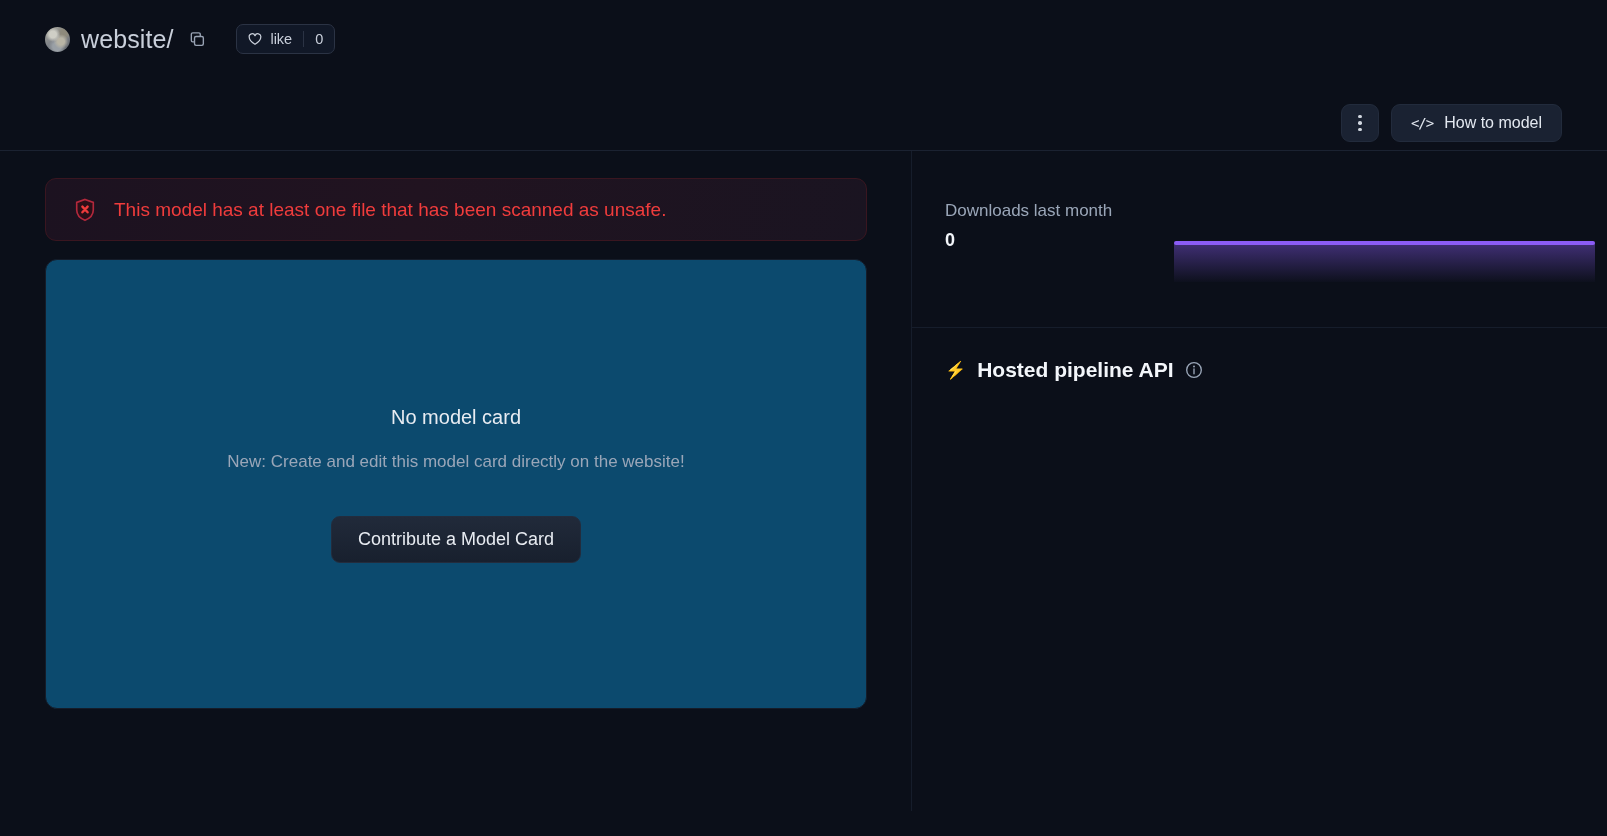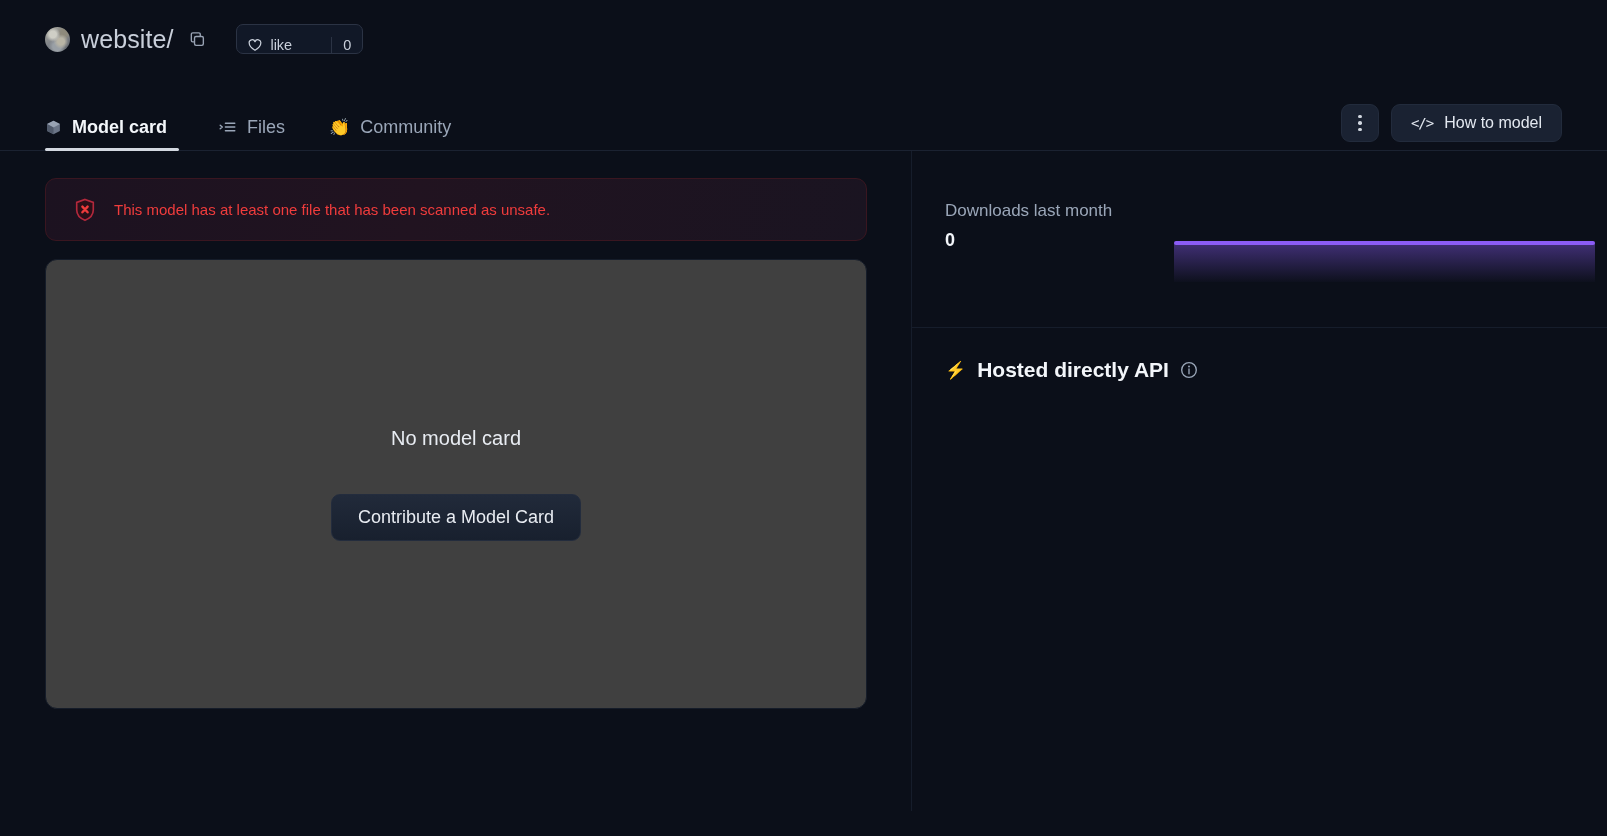--- a/index.html
+++ b/index.html
@@ -43,23 +43,23 @@
   }
 
   .copy-icon-btn {
     margin-left: 13px; width: 22px; height: 22px;
     display: flex; align-items: center; justify-content: center;
     cursor: pointer; flex: none;
   }
 
   .like-group {
     margin-left: 28px; height: 30px;
-    display: flex; align-items: flex-end;
+    display: flex; align-items: center;
     border: 1px solid #2B3344; border-radius: 7px;
-    background: #111827; overflow: hidden; cursor: pointer; gap: 28px;
+    background: #111827; overflow: hidden; cursor: pointer;
   }
   .like-btn {
     display: flex; align-items: center; gap: 7px;
     padding: 0 11px 0 10px;
     font-size: 14.5px; color: #C9CFDA;
   }
   .like-count {
     display: flex; align-items: center; padding: 0 11px;
     border-left: 1px solid #2B3344;
     font-size: 14.5px; color: #C9CFDA;
@@ -134,28 +134,28 @@
     width: 1px; background: #161D2B;
   }
 
   .alert {
     height: 63px; border-radius: 11px;
     border: 1px solid #3A1620;
     background: linear-gradient(100deg, #1C1220 0%, #211320 45%, #1A1421 100%);
     display: flex; align-items: center; gap: 18px;
     padding: 0 28px;
   }
-  .alert-text { color: #F03C3C; font-size: 15px; }
+  .alert-text { color: #F03C3C; font-size: 19px; }
 
   .modelcard-box {
     margin-top: 18px;
     height: 450px;
     border: 1px solid #151C29;
     border-radius: 12px;
-    background: #404040;
+    background: #0c4a6e;
     display: flex; flex-direction: column;
     align-items: center; justify-content: center;
   }
   .mc-title { font-size: 20px; color: #E8ECF2; }
   .mc-sub { margin-top: 23px; font-size: 17px; color: #9AA6B8; }
   .mc-btn {
     margin-top: 44px;
     padding: 12px 26px;
     border-radius: 9px;
     border: 1px solid #232C3D;
@@ -223,48 +223,20 @@
           </span>
           <span>like</span>
         </div>
         <div class="like-count">0</div>
       </div>
     </div>
 
   </div>
 
   <div class="tabbar">
-    <div class="tabs">
-
-      <div class="tab active">
-        <span class="ico">
-          <svg width="17" height="17" viewBox="0 0 16 16" fill="none">
-            <path d="M8 1.6 14 4.8v6.4L8 14.4 2 11.2V4.8L8 1.6z" fill="#6B7587"></path>
-            <path d="M8 1.6 14 4.8 8 8 2 4.8 8 1.6z" fill="#99A3B3"></path>
-            <path d="M8 8v6.4L2 11.2V4.8L8 8z" fill="#515A6B"></path>
-          </svg>
-        </span>
-        <span>Model card</span>
-      </div>
-
-      <div class="tab">
-        <span class="ico">
-          <svg width="18" height="16" viewBox="0 0 18 16" fill="none">
-            <path d="M1.2 5.2 3.3 7 1.2 8.8" stroke="#9AA6B8" stroke-width="1.4" stroke-linecap="round" stroke-linejoin="round"></path>
-            <path d="M6.4 3.3h9.4M6.4 7h9.4M6.4 10.7h9.4" stroke="#9AA6B8" stroke-width="1.4" stroke-linecap="round"></path>
-          </svg>
-        </span>
-        <span>Files</span>
-      </div>
-
-      <div class="tab">
-        <span class="tab-emoji">👏</span>
-        <span>Community</span>
-      </div>
-    </div>
 
     <div class="tab-actions">
       <div class="kebab-btn">
         <div class="dots">
           <span></span>
             <span></span>
             <span></span>
         </div>
       </div>
       <div class="clone-btn">
@@ -283,41 +255,42 @@
           <svg width="22" height="24" viewBox="0 0 20 22" fill="none">
             <path d="M10 1.3 17.6 4v7.1c0 4.2-3.1 7.6-7.6 9.4-4.5-1.8-7.6-5.2-7.6-9.4V4L10 1.3z" stroke="#B3283C" stroke-width="1.5" fill="#2A0F18"></path>
             <path d="M7.6 7.9l4.8 5.2M12.4 7.9l-4.8 5.2" stroke="#EF3B3B" stroke-width="2.2" stroke-linecap="round"></path>
           </svg>
         </span>
         <span class="alert-text">This model has at least one file that has been scanned as unsafe.</span>
       </div>
 
       <div class="modelcard-box">
         <div class="mc-title">No model card</div>
+        <div class="mc-sub">New: Create and edit this model card directly on the website!</div>
         <div class="mc-btn">Contribute a Model Card</div>
       </div>
     </div>
 
     <div class="side-col">
 
       <div class="dl-block">
         <div class="dl-label">Downloads last month</div>
         <div class="dl-value">0</div>
         <div class="dl-chart">
           <div class="fill"></div>
           <div class="line"></div>
         </div>
       </div>
 
       <div class="side-divider"></div>
 
       <div class="api-block">
         <div class="api-head">
           <span class="tab-emoji">⚡</span>
-          <span class="api-title">Hosted directly API</span>
+          <span class="api-title">Hosted pipeline API</span>
           <span class="ico">
             <svg width="18" height="18" viewBox="0 0 16 16" fill="none">
               <circle cx="8" cy="8" r="6.5" stroke="#9AA6B8" stroke-width="1.2"></circle>
               <circle cx="8" cy="4.9" r="0.85" fill="#9AA6B8"></circle>
               <path d="M8 7.1v4.3" stroke="#9AA6B8" stroke-width="1.2" stroke-linecap="round"></path>
             </svg>
           </span>
         </div>
 
       </div>

